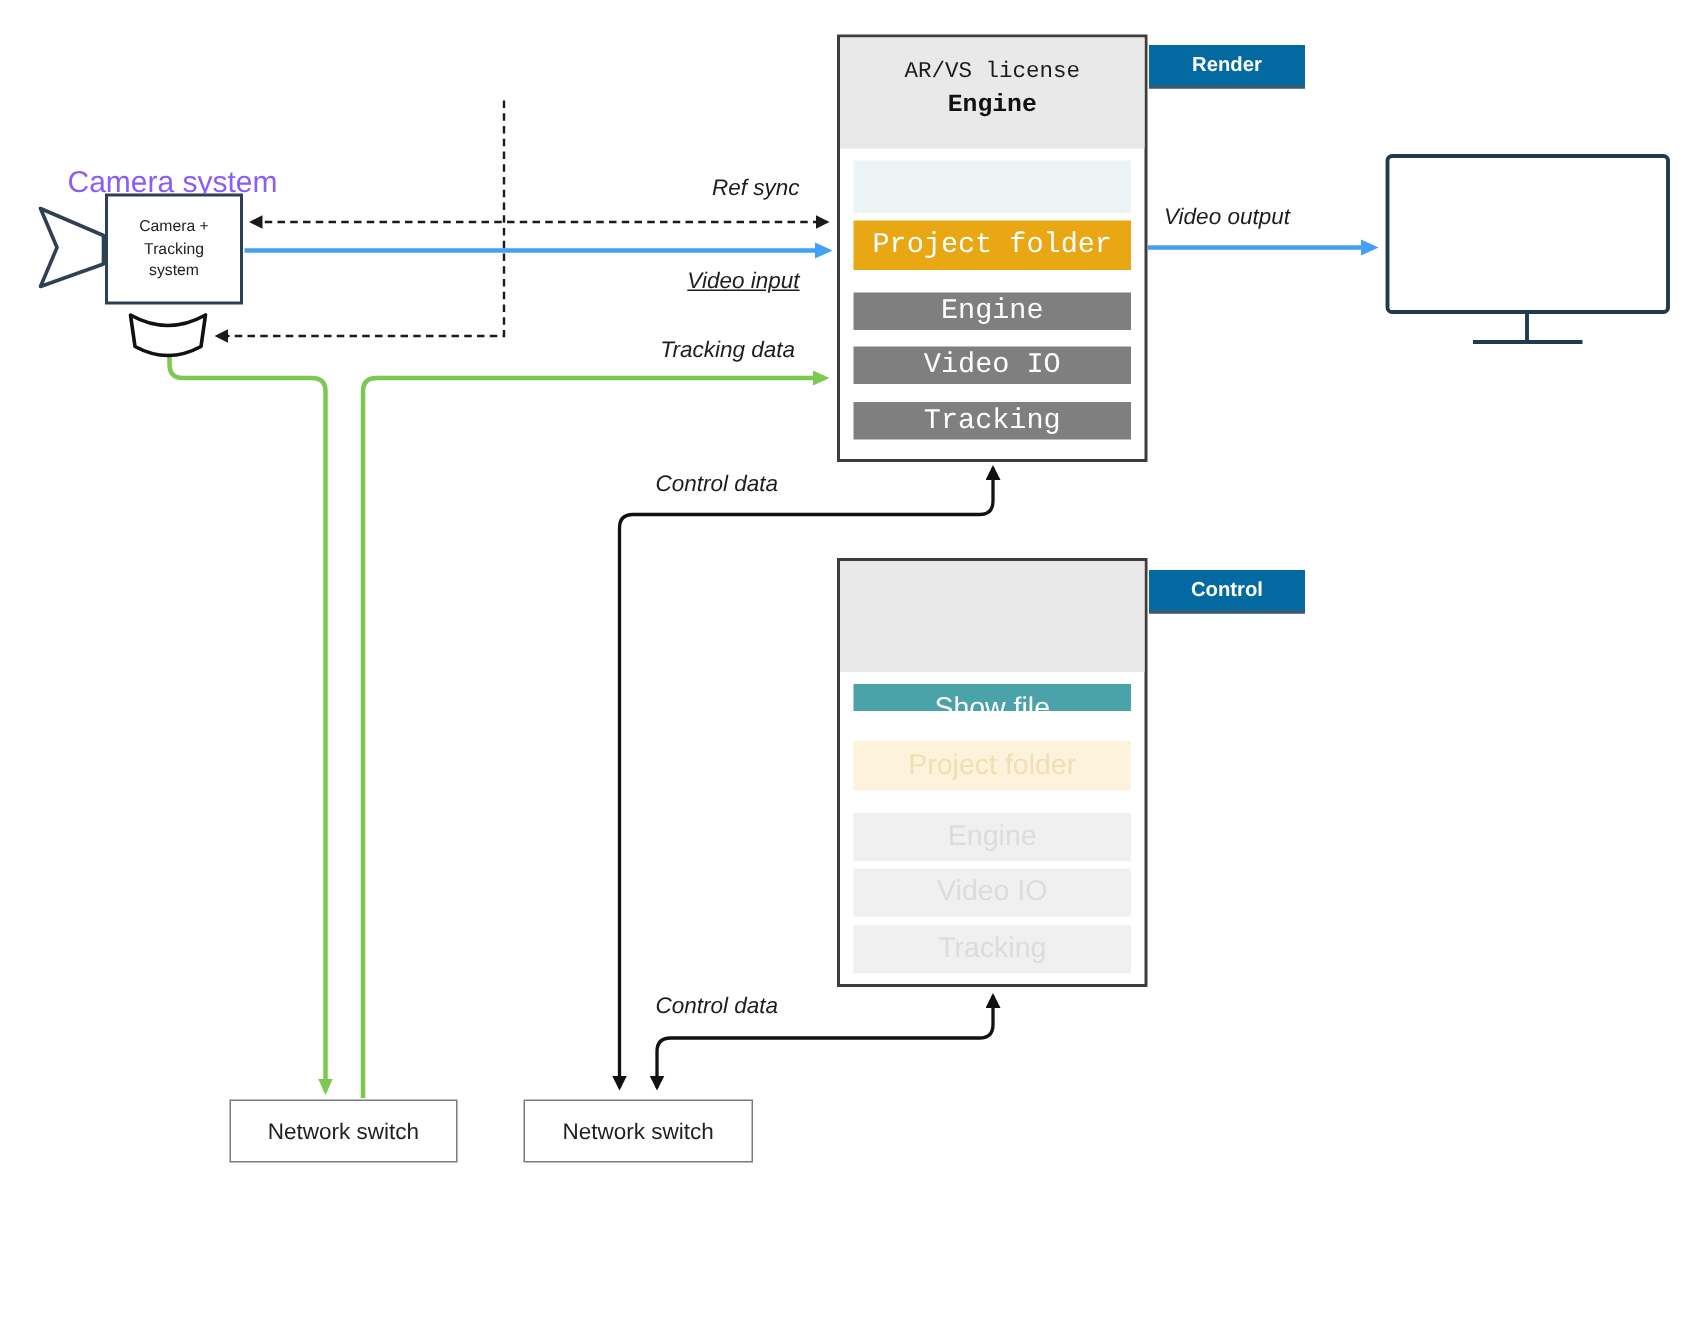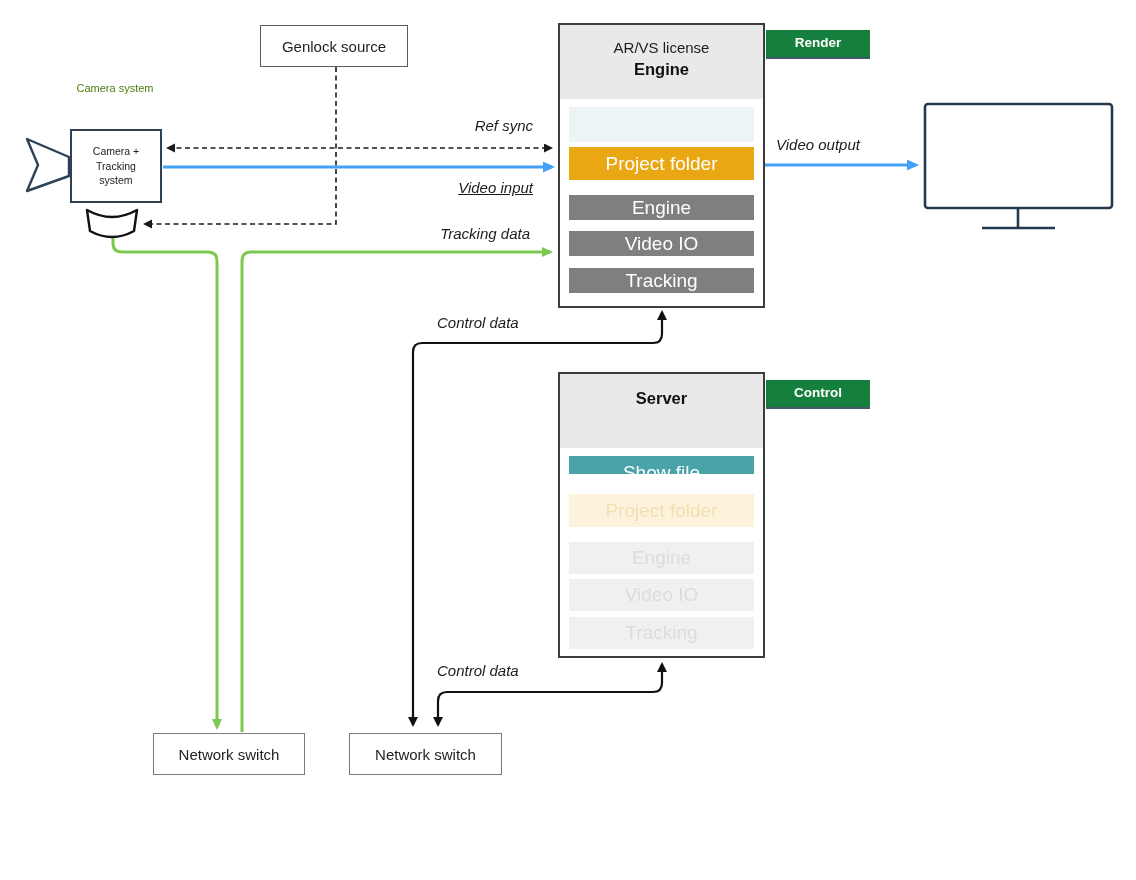--- a/index.html
+++ b/index.html
@@ -10,21 +10,21 @@
   #wires{position:absolute;left:0;top:0;width:1136px;height:880px;}
   .pre{white-space:pre-line;}
   
   .plainbox{
     position:absolute;background:#fff;border:1.6px solid #5c5c5c;
     display:flex;align-items:center;justify-content:center;
     font-size:15px;color:#1f1f1f;box-sizing:border-box;
   }
   .switchbox{border-color:#7a7a7a;}
   
-  .cam-title{position:absolute;left:40px;top:82px;width:150px;text-align:center;font-size:11px;color:#4d7c0f;}
+  .cam-title{position:absolute;left:40px;top:111px;width:150px;text-align:center;font-size:20px;color:#8b5cf6;}
   .cam-device{
     position:absolute;left:70px;top:129px;width:92px;height:74px;box-sizing:border-box;
     background:#fff;border:2px solid #2e4154;display:flex;align-items:center;justify-content:center;
     text-align:center;font-size:10.5px;line-height:1.4;color:#222;
   }
   
   .licbox{
     position:absolute;left:558px;width:207px;box-sizing:border-box;
     background:#fff;border:2px solid #3d3d3d;
   }
@@ -41,21 +41,21 @@
   
   .r-slot-teal{background:#ecf4f5;}
   .r-orange{background:#e8a713;}
   .r-gray{background:#7f7f7f;}
   
   .r-teal{background:#4aa3a8;}
   .r-slot-orange{background:#fdf3dc;color:#f1dfb2;}
   .r-slot-gray{background:#f0f0f0;color:#dcdcdc;}
   
   .tag{
-    position:absolute;left:766px;width:104px;height:27px;background:#15803d;
+    position:absolute;left:766px;width:104px;height:27px;background:#0369a1;
     color:#fff;font-size:13.5px;font-weight:600;text-align:center;line-height:26px;
     border-bottom:2px solid #41576a;
   }
   
   .elabel{position:absolute;font-style:italic;font-size:15px;color:#1d1d1d;}
   .ra{text-align:right;}
   .note{
     position:absolute;left:198px;top:789px;width:240px;text-align:center;
     font-size:15px;line-height:1.45;color:#2b2b2b;
   }
@@ -106,40 +106,36 @@
       <line x1="1018" y1="208" x2="1018" y2="227" stroke="#223a4e" stroke-width="2.6"></line>
       <line x1="982" y1="228" x2="1055" y2="228" stroke="#223a4e" stroke-width="2.6"></line>
     </g>
   </svg>
 
   <div class="cam-title">Camera system</div>
   <div class="cam-device pre">Camera +
 Tracking
 system</div>
 
-  <div class="plainbox" style="left:260px;top:25px;width:148px;height:42px;">
-    <span>Genlock source</span>
-  </div>
 
-  <div class="licbox" style="top:23px;height:285px;">
+  <div class="licbox" style="top:23px;height:285px;font-family:Liberation Mono, monospace;">
     <div class="lichead">
       <span class="l1">AR/VS license</span>
       <span class="l2">Engine</span>
     </div>
     <div class="row r-slot-teal" style="top:82px;height:35px;line-height:35px;"></div>
     <div class="row r-orange" style="top:122px;height:33px;line-height:33px;">Project folder</div>
     <div class="row r-gray" style="top:170px;height:25px;line-height:25px;">Engine</div>
     <div class="row r-gray" style="top:206px;height:25px;line-height:25px;">Video IO</div>
     <div class="row r-gray" style="top:243px;height:25px;line-height:25px;">Tracking</div>
   </div>
   <div class="tag" style="top:30px;">Render</div>
 
   <div class="licbox" style="top:372px;height:286px;">
     <div class="lichead">
-      <span class="l2">Server</span>
     </div>
     <div class="row r-teal" style="top:82px;height:18px;line-height:33px;">Show file</div>
     <div class="row r-slot-orange" style="top:120px;height:33px;line-height:33px;">Project folder</div>
     <div class="row r-slot-gray" style="top:168px;height:32px;line-height:32px;">Engine</div>
     <div class="row r-slot-gray" style="top:205px;height:32px;line-height:32px;">Video IO</div>
     <div class="row r-slot-gray" style="top:243px;height:32px;line-height:32px;">Tracking</div>
   </div>
   <div class="tag" style="top:380px;">Control</div>
 
   <div class="plainbox switchbox" style="left:153px;top:733px;width:152px;height:42px;">

